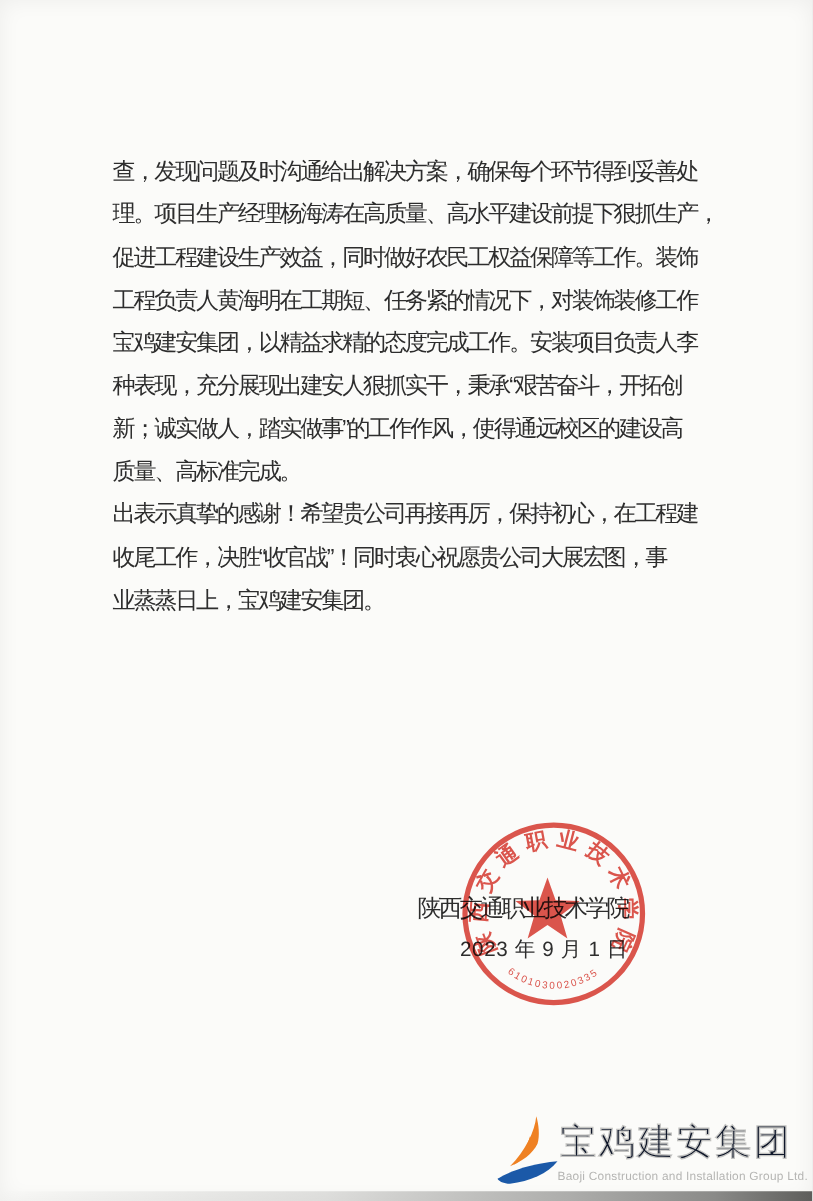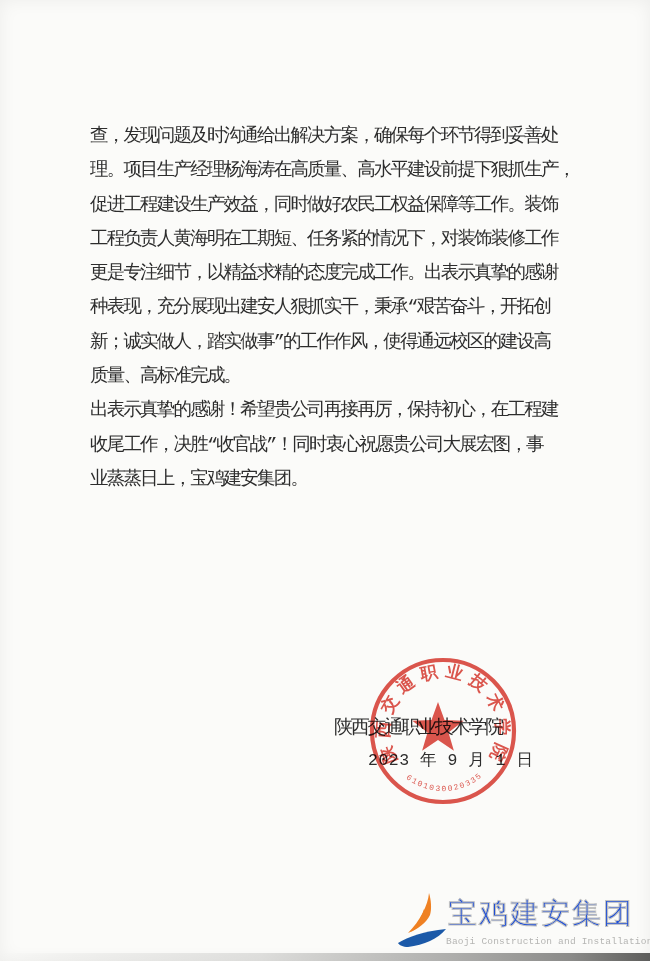--- a/index.html
+++ b/index.html
@@ -3,21 +3,21 @@
 <meta charset="utf-8">
 <style>
   html,body{margin:0;padding:0;background:#e9e9e7;}
   .page{
     position:relative;
     width:650px;height:961px;
     margin:0 auto;
     background:#fbfbf9;
     overflow:hidden;
     box-shadow:inset 0 0 18px rgba(0,0,0,0.06);
-    font-family:Liberation Mono, monospace;
+    font-family:Liberation Sans, sans-serif;
   }
   
   .body-text{
     position:absolute;left:90px;top:120px;width:480px;
     font-size:18.5px;letter-spacing:-1.8px;line-height:34.3px;
     color:#2d2d2d;
   }
   .body-text .line{white-space:nowrap;height:34.3px;}
   .body-text .line.indent{padding-left:45px;}
   
@@ -34,21 +34,21 @@
     position:absolute;left:358px;top:646px;width:170px;height:170px;
     opacity:0.86;mix-blend-mode:multiply;
   }
   .seal text{fill:#d93a31;font-weight:bold;}
   .seal .arc-name{font-size:17px;letter-spacing:6.5px;}
   .seal .arc-num{font-size:8px;letter-spacing:1.6px;font-weight:normal;}
   
   .wm-cn{
     position:absolute;left:448px;top:894px;
     font-size:29px;letter-spacing:2px;white-space:nowrap;
-    color:#1d4ed8;-webkit-text-stroke:1px #c3c3c1;
+    color:#0f172a;-webkit-text-stroke:1px #c3c3c1;
   }
   .wm-en{
     position:absolute;left:446px;top:936px;
     font-size:9.5px;color:#b5b5b3;white-space:nowrap;letter-spacing:0.2px;
   }
   .wm-logo{position:absolute;left:396px;top:887px;width:52px;height:64px;}
   
   .bottom-bar{
     position:absolute;left:0;bottom:0;width:650px;height:8px;
     background:linear-gradient(to right,
@@ -62,21 +62,21 @@
 </head>
 <body>
 
 <div class="page">
 
   <div class="body-text">
     <div class="line">查，发现问题及时沟通给出解决方案，确保每个环节得到妥善处</div>
     <div class="line">理。项目生产经理杨海涛在高质量、高水平建设前提下狠抓生产，</div>
     <div class="line">促进工程建设生产效益，同时做好农民工权益保障等工作。装饰</div>
     <div class="line">工程负责人黄海明在工期短、任务紧的情况下，对装饰装修工作</div>
-    <div class="line">更是专注细节，以精益求精的态度完成工作。出表示真挚的感谢</div>
+    <div class="line">宝鸡建安集团，以精益求精的态度完成工作。安装项目负责人李</div>
     <div class="line">种表现，充分展现出建安人狠抓实干，秉承“艰苦奋斗，开拓创</div>
     <div class="line">新；诚实做人，踏实做事”的工作作风，使得通远校区的建设高</div>
     <div class="line">质量、高标准完成。</div>
     <div class="line">出表示真挚的感谢！希望贵公司再接再厉，保持初心，在工程建</div>
     <div class="line">收尾工作，决胜“收官战”！同时衷心祝愿贵公司大展宏图，事</div>
     <div class="line">业蒸蒸日上，宝鸡建安集团。</div>
   </div>
 
   <div class="signature">陕西交通职业技术学院</div>
   <div class="sign-date">2023 年 9 月 1 日</div>

